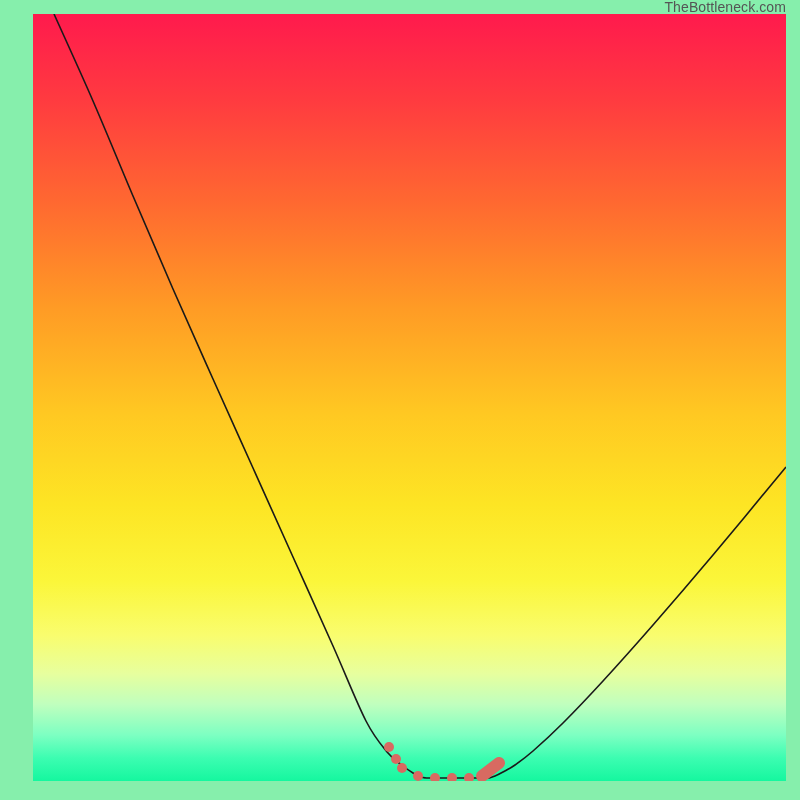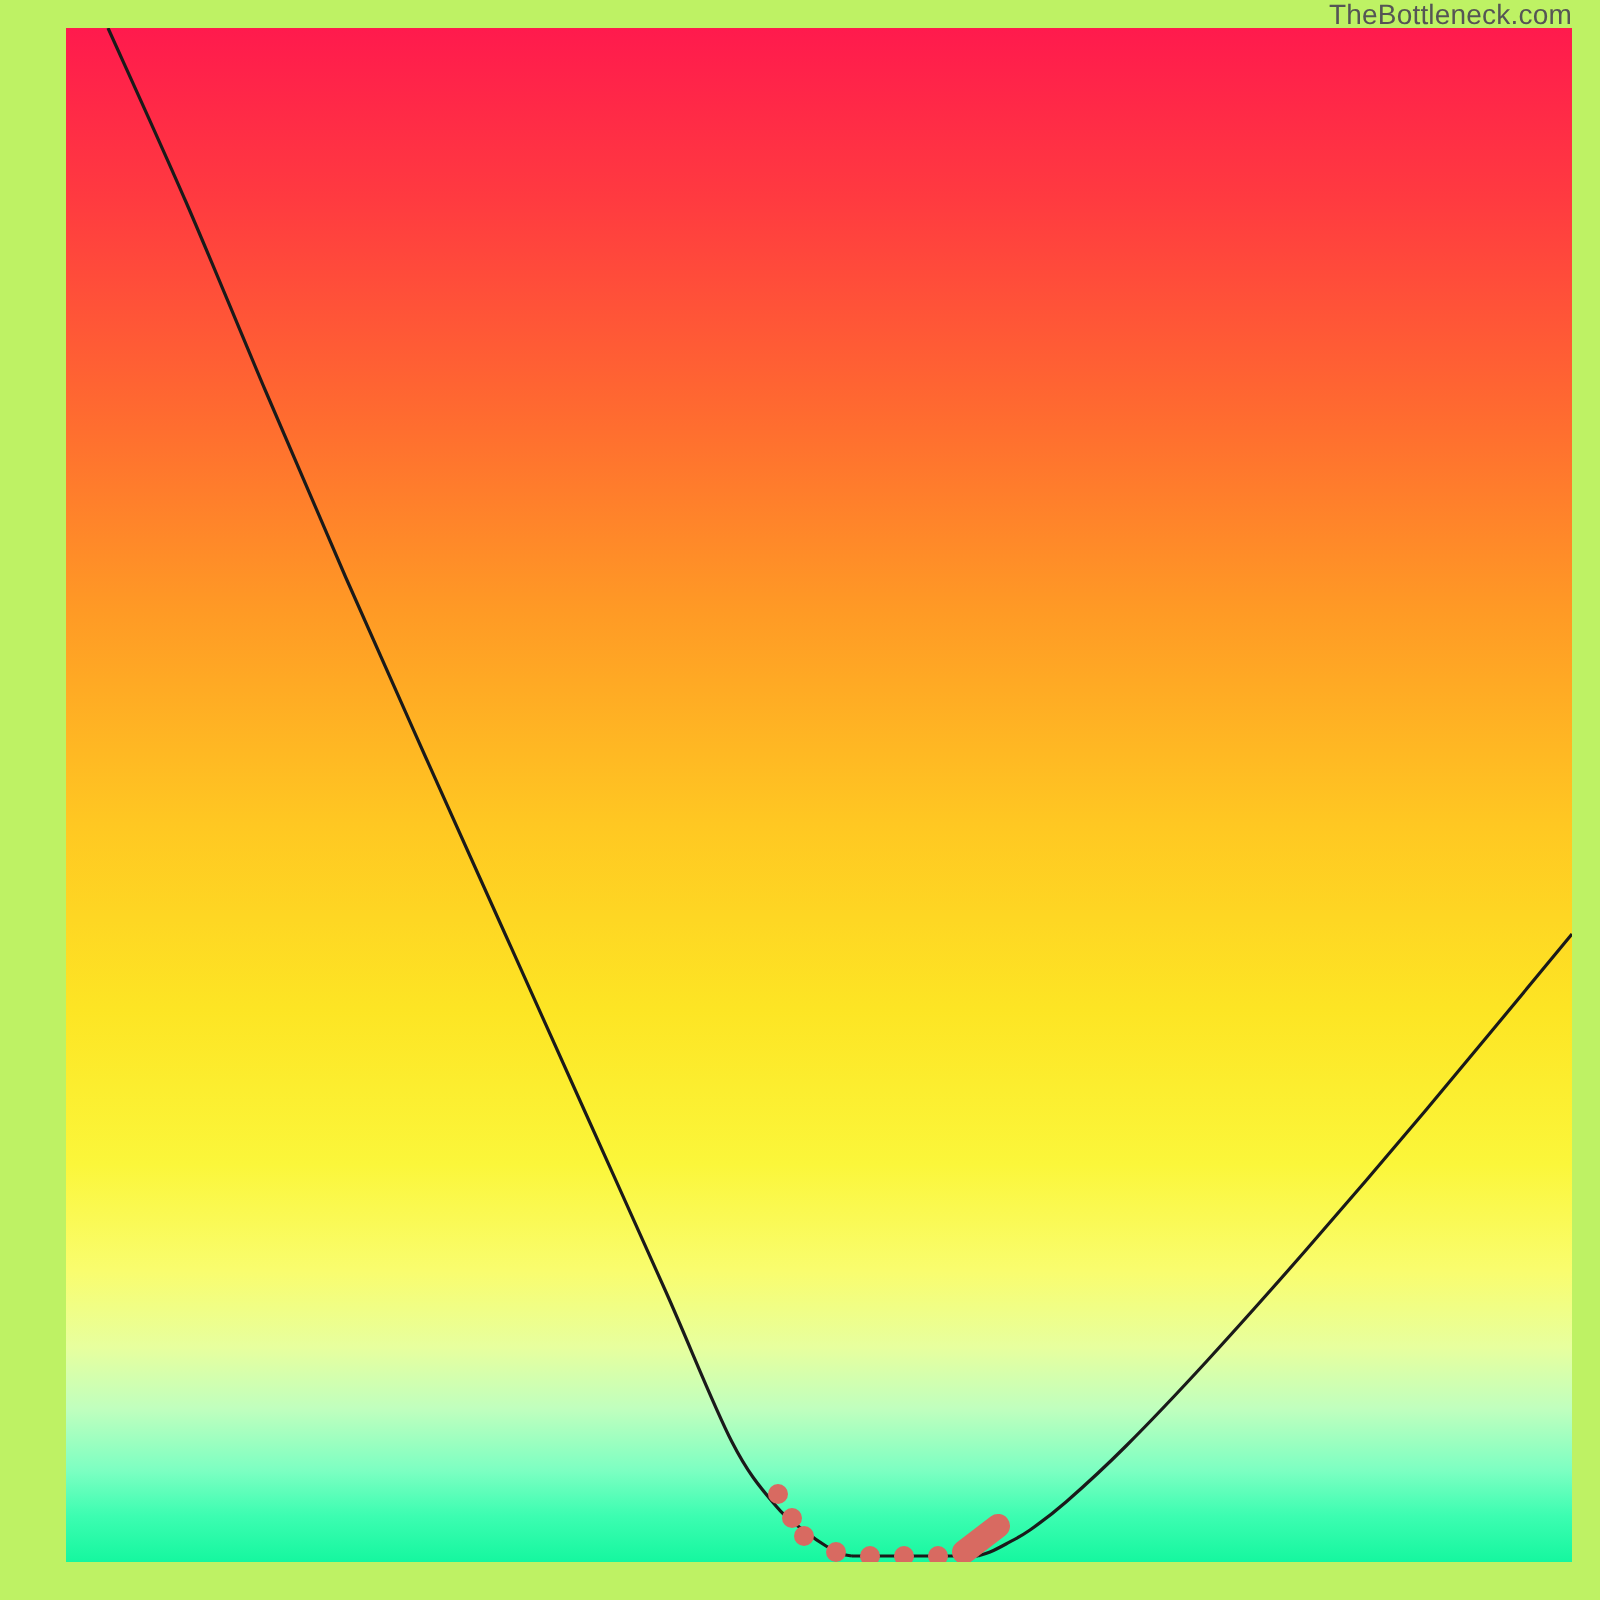--- a/index.html
+++ b/index.html
@@ -8,21 +8,21 @@
     width: 800px;
     height: 800px;
     overflow: hidden;
     background: #000;
     font-family: Arial, Helvetica, sans-serif;
   }
   .frame {
     position: relative;
     width: 800px;
     height: 800px;
-    background: #bef264;
+    background: #86efac;
   }
   .plot-area {
     position: absolute;
     left: 33px;
     top: 14px;
     width: 753px;
     height: 767px;
     background: linear-gradient(to bottom,
       #ff1a4d 0%,
       #ff3a40 11%,

